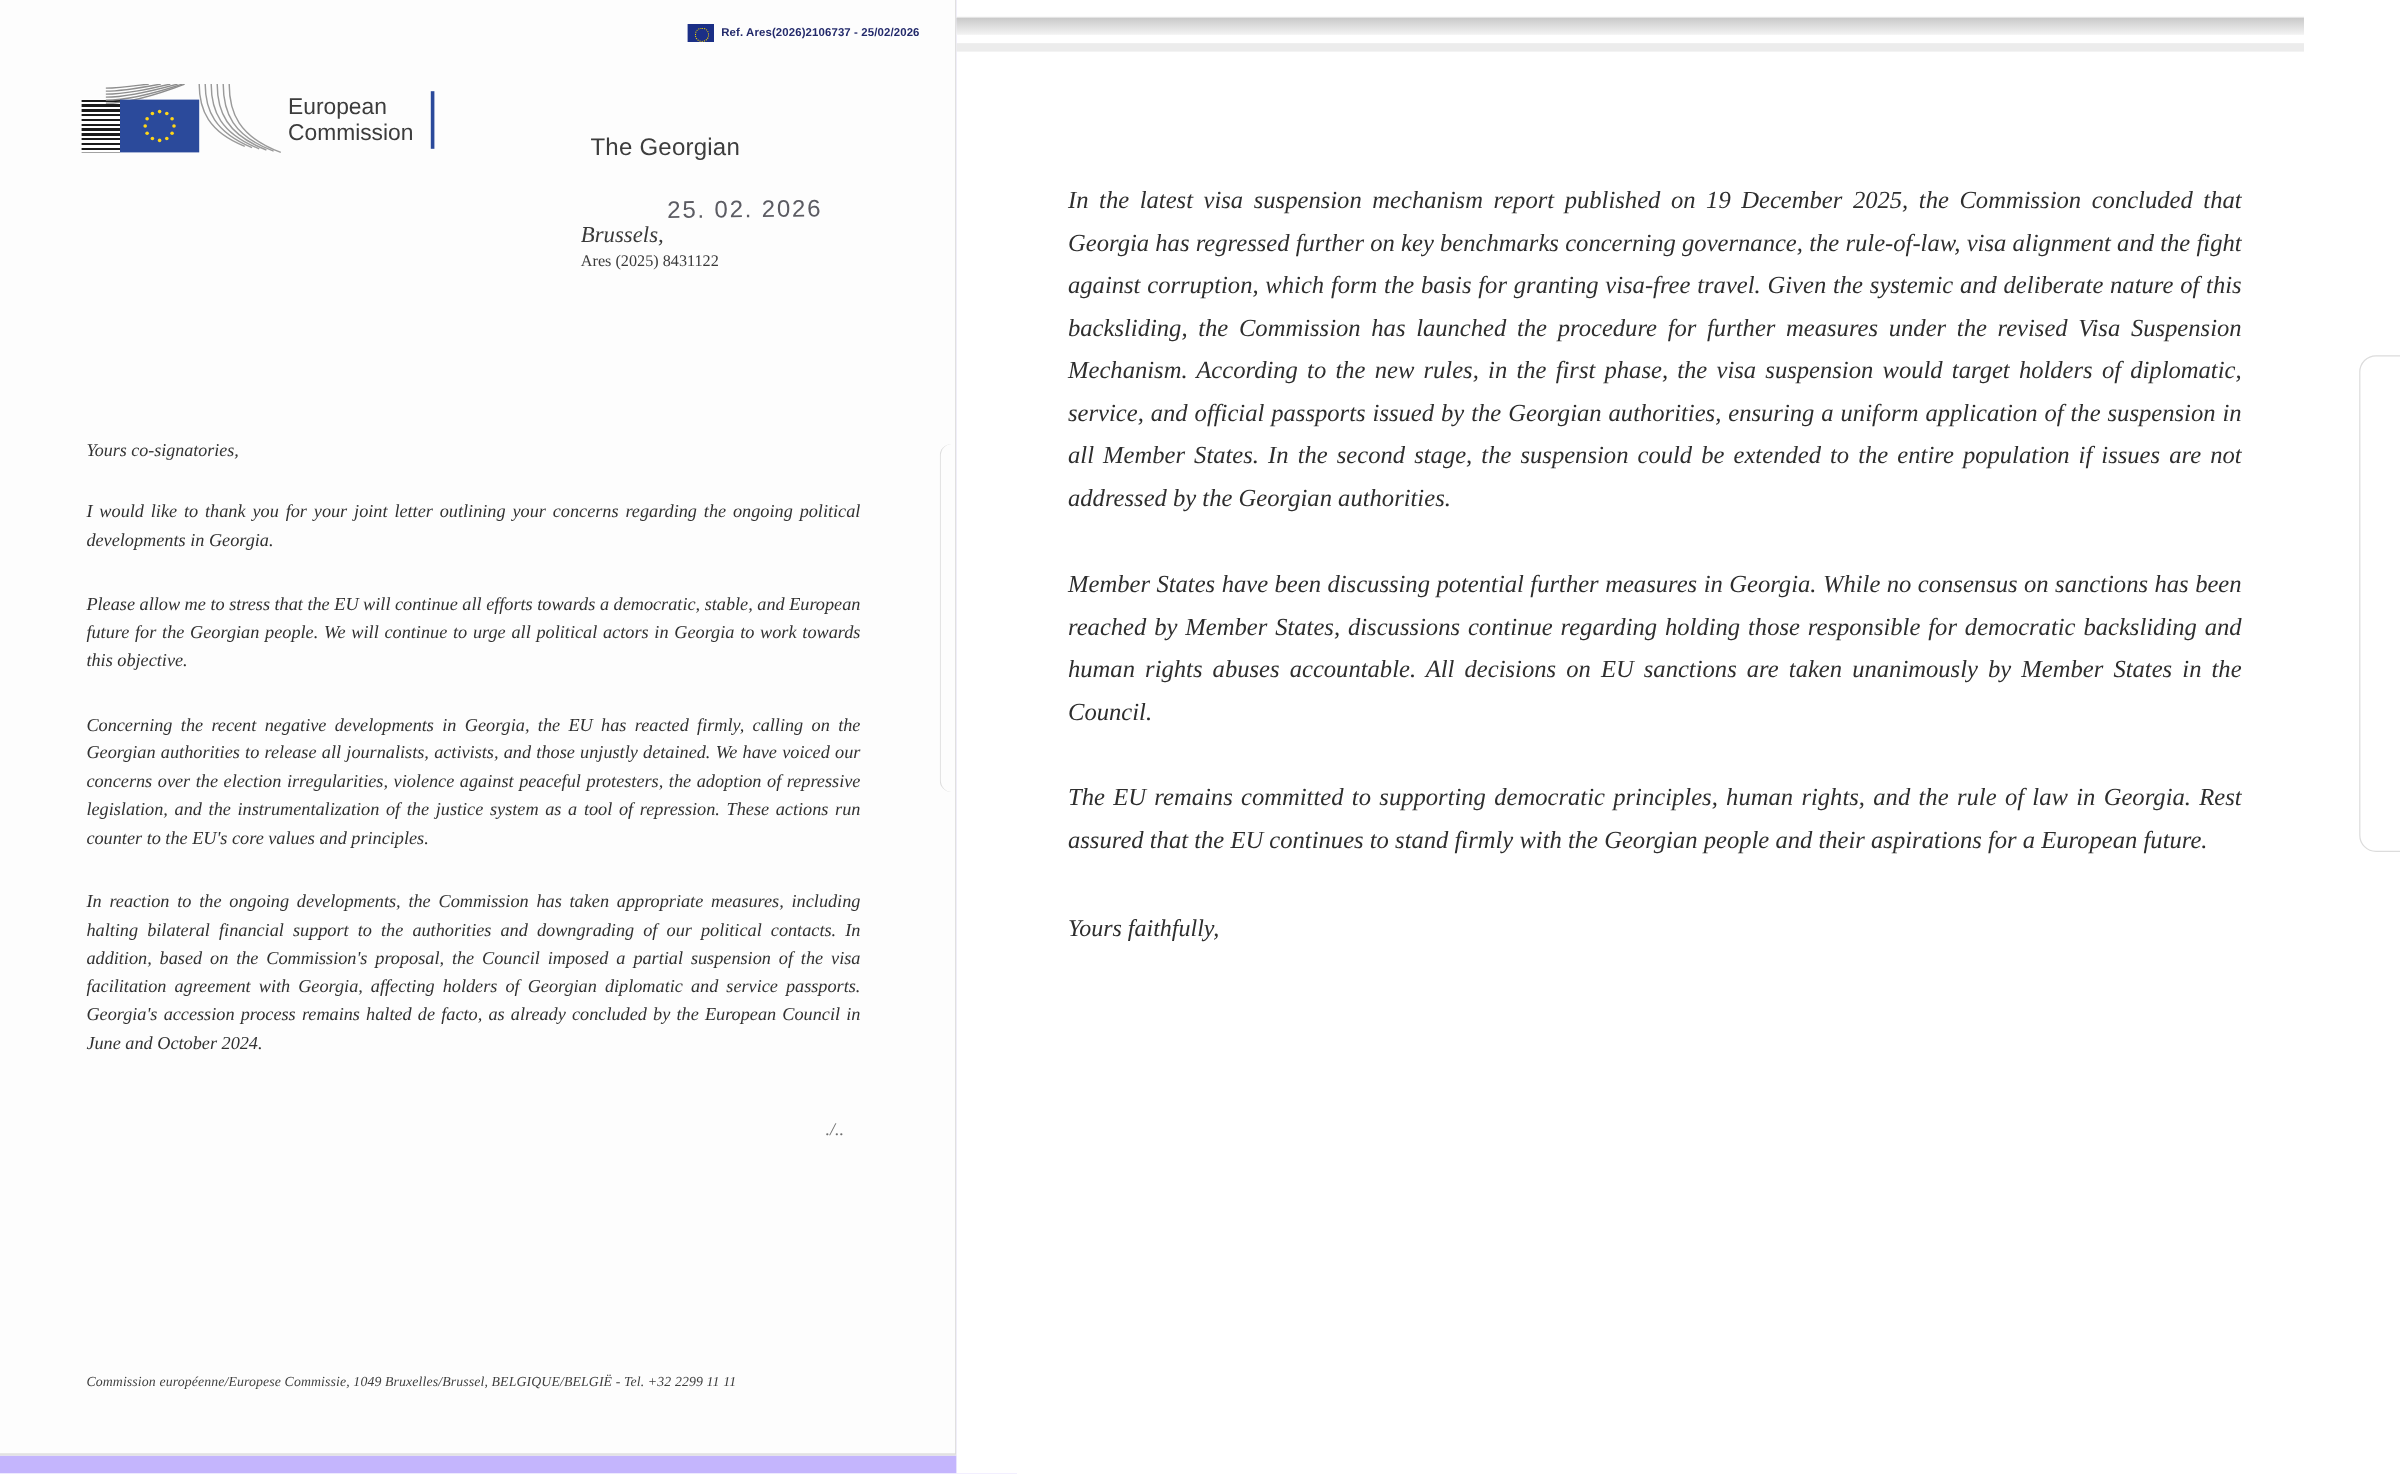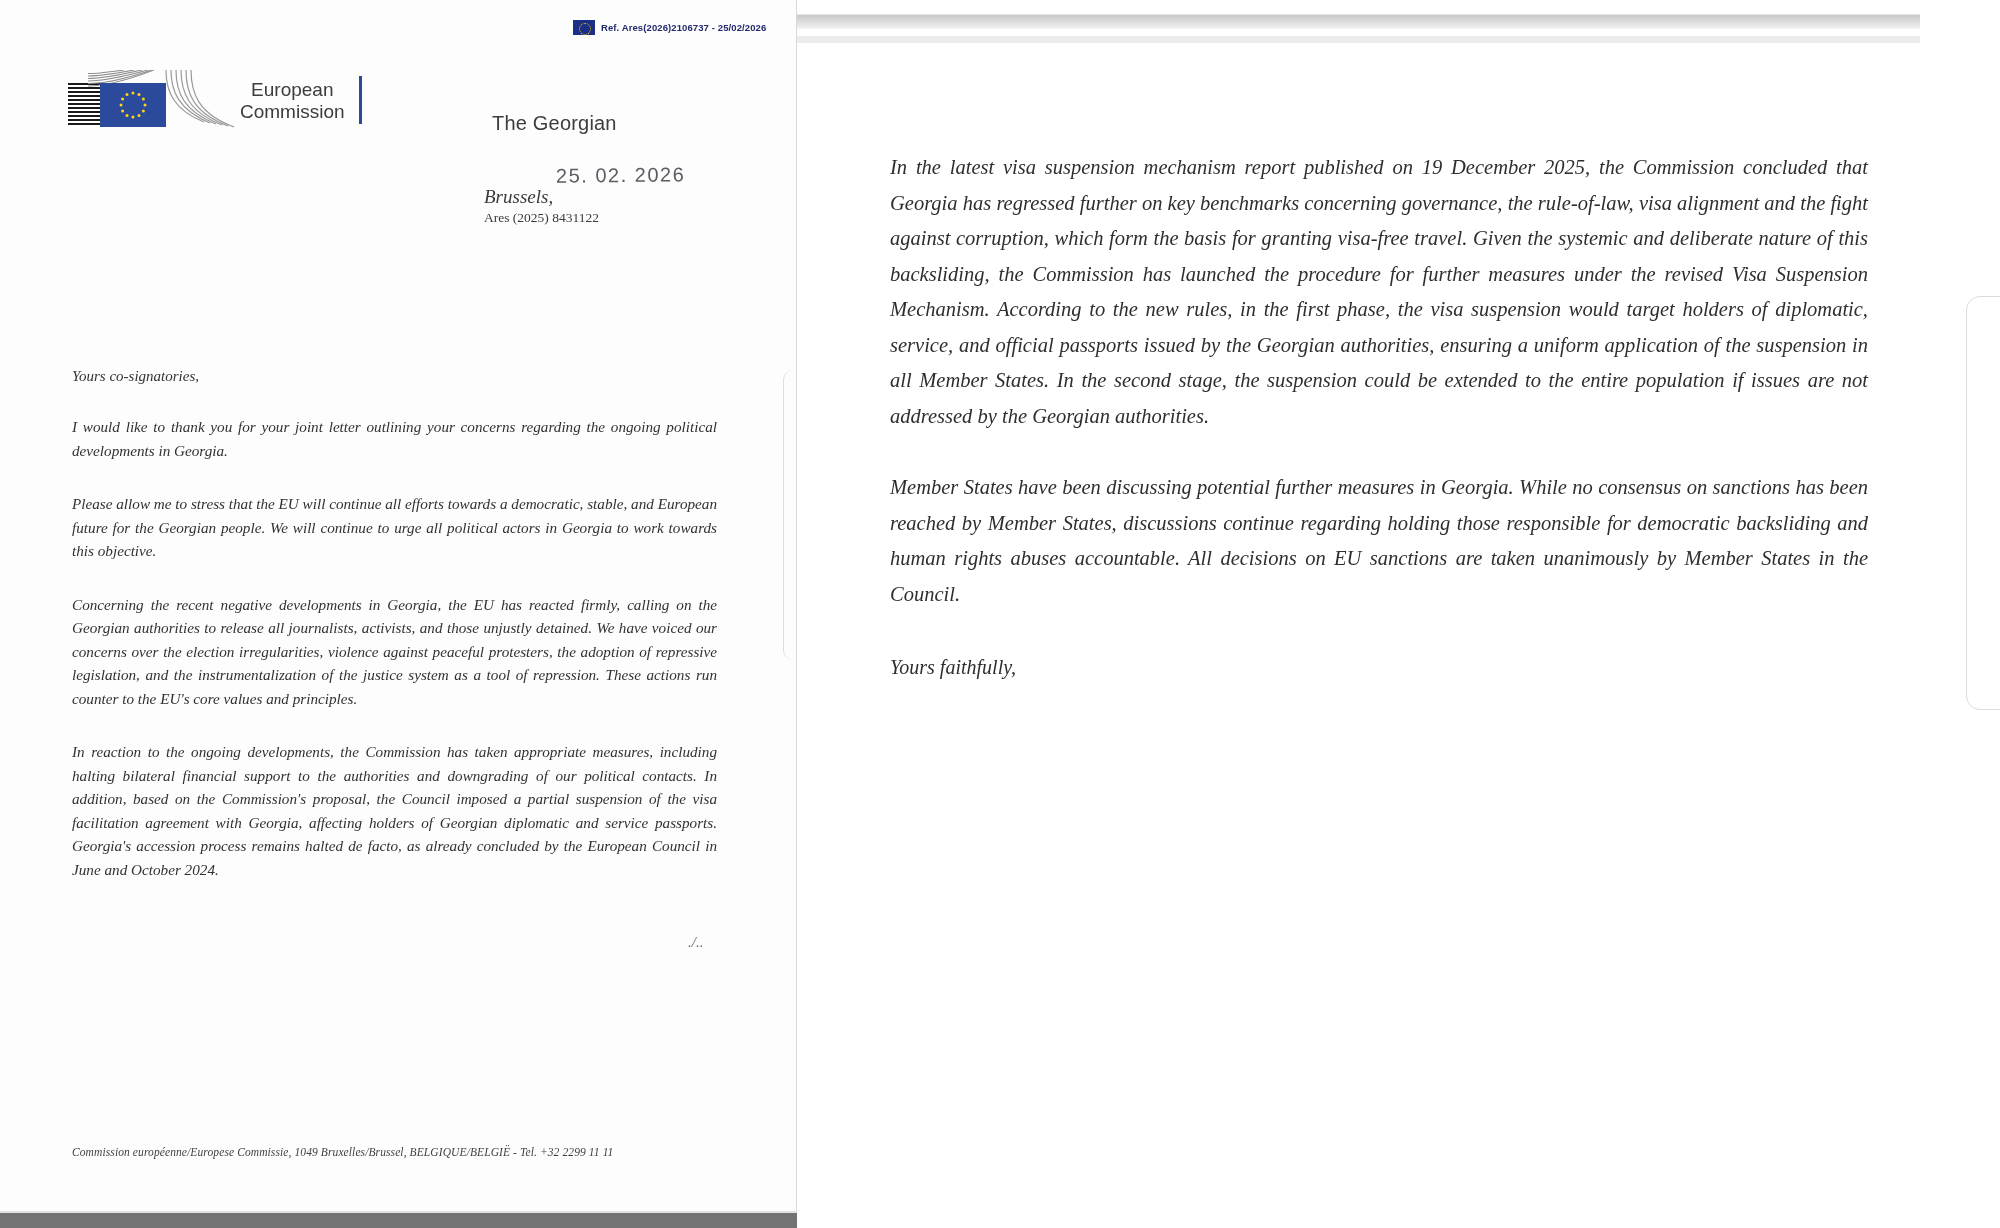--- a/index.html
+++ b/index.html
@@ -13,21 +13,21 @@
     position: relative;
     overflow: hidden;
     font-family: "Liberation Serif", serif;
     color: #2b2b2b;
   }
 
   
   .viewer {
     position: absolute;
     inset: 0;
-    background: #737373;
+    background: #c4b5fd;
   }
 
   
   .page-left {
     position: absolute;
     left: 0;
     top: 0;
     width: 797px;
     height: 1213px;
     background: #fdfdfd;
@@ -131,21 +131,20 @@
     height: 58px;
   }
   .ec-wordmark {
     margin-left: 14px;
     padding-top: 9px;
     font-family: "Liberation Sans", sans-serif;
     font-size: 19px;
     line-height: 22px;
     color: #3c3c3c;
     white-space: nowrap;
-    text-align: center;
   }
   .ec-rule {
     margin-left: 14px;
     margin-top: 6px;
     width: 3px;
     height: 48px;
     background: #2b4a9b;
   }
 
   .the-president {
@@ -386,19 +385,20 @@
 
   <div class="left-sheet-edge"></div>
 
   <div class="page-right">
     <div class="divider-top"></div>
     <div class="divider-top2"></div>
 
     <div class="page-right-body">
       <p class="para-r">In the latest visa suspension mechanism report published on 19 December 2025, the Commission concluded that Georgia has regressed further on key benchmarks concerning governance, the rule-of-law, visa alignment and the fight against corruption, which form the basis for granting visa-free travel. Given the systemic and deliberate nature of this backsliding, the Commission has launched the procedure for further measures under the revised Visa Suspension Mechanism. According to the new rules, in the first phase, the visa suspension would target holders of diplomatic, service, and official passports issued by the Georgian authorities, ensuring a uniform application of the suspension in all Member States. In the second stage, the suspension could be extended to the entire population if issues are not addressed by the Georgian authorities.</p>
       <p class="para-r">Member States have been discussing potential further measures in Georgia. While no consensus on sanctions has been reached by Member States, discussions continue regarding holding those responsible for democratic backsliding and human rights abuses accountable. All decisions on EU sanctions are taken unanimously by Member States in the Council.</p>
+      <p class="para-r">The EU remains committed to supporting democratic principles, human rights, and the rule of law in Georgia. Rest assured that the EU continues to stand firmly with the Georgian people and their aspirations for a European future.</p>
       <div class="closing">Yours faithfully,</div>
     </div>
 
     <div class="next-page-peek"></div>
   </div>
 
 </div>
 
 </body></html>

